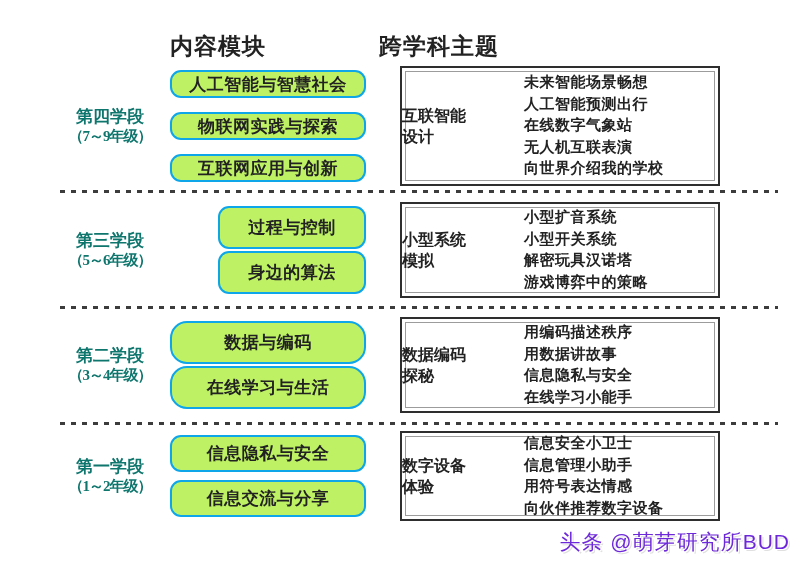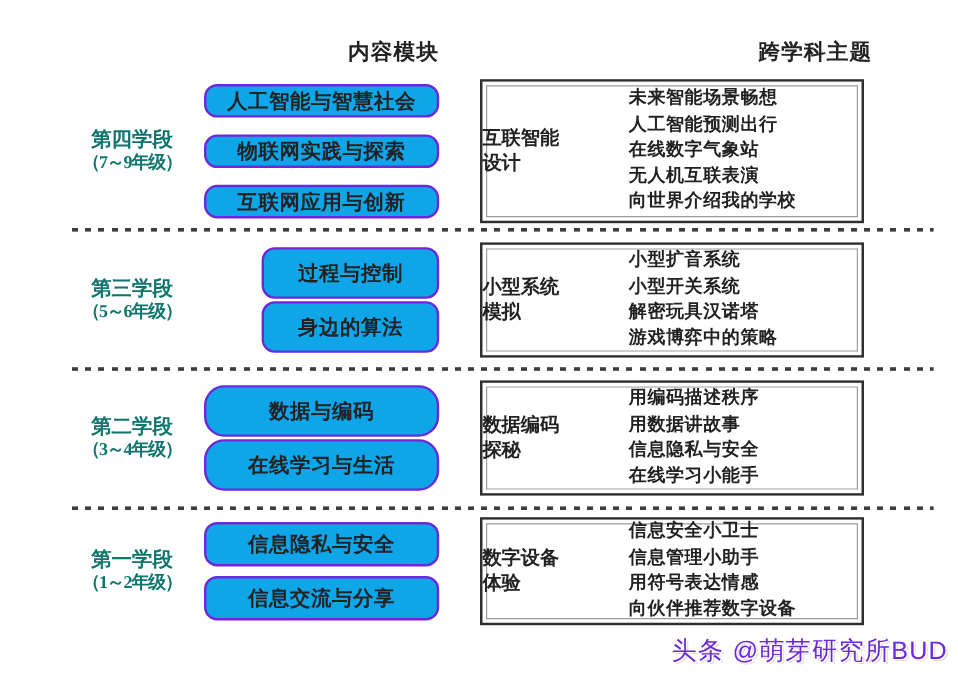--- a/index.html
+++ b/index.html
@@ -12,28 +12,28 @@
     position: relative;
     width: 798px;
     height: 564px;
     background: #ffffff;
     overflow: hidden;
   }
   
   .col-header {
     position: absolute;
     top: 31px;
-    font-size: 18px;
-    font-weight: bold;
-    text-align: right;
+    font-size: 23px;
+    font-weight: bold;
+    text-align: left;
     letter-spacing: 1px;
     color: #222;
   }
   .col-header.modules-h { left: 170px; width: 196px; }
-  .col-header.themes-h  { left: 407px; width: 320px; }
+  .col-header.themes-h  { left: 379px; width: 320px; }
 
   
   .section { position: absolute; left: 0; width: 798px; }
   .sec-4 { top: 64px;  height: 124px; }
   .sec-3 { top: 200px; height: 100px; }
   .sec-2 { top: 315px; height: 100px; }
   .sec-1 { top: 429px; height: 94px; }
 
   .stage-label {
     position: absolute;
@@ -52,23 +52,23 @@
     position: absolute;
     left: 170px;
     width: 196px;
     top: 6px;
     bottom: 6px;
     display: flex;
     flex-direction: column;
     justify-content: space-between;
   }
   .module-box {
-    border: 2px solid #6d28d9;
+    border: 2px solid #0ea5e9;
     border-radius: 11px;
-    background: #0ea5e9;
+    background: #bef264;
     display: flex;
     align-items: center;
     justify-content: center;
     font-size: 17px;
     font-weight: bold;
     letter-spacing: 0.5px;
     color: #222;
   }
   .sec-4 .module-box { height: 28px; }
   .sec-3 .module-box { height: 43px; margin-left: 48px; }

